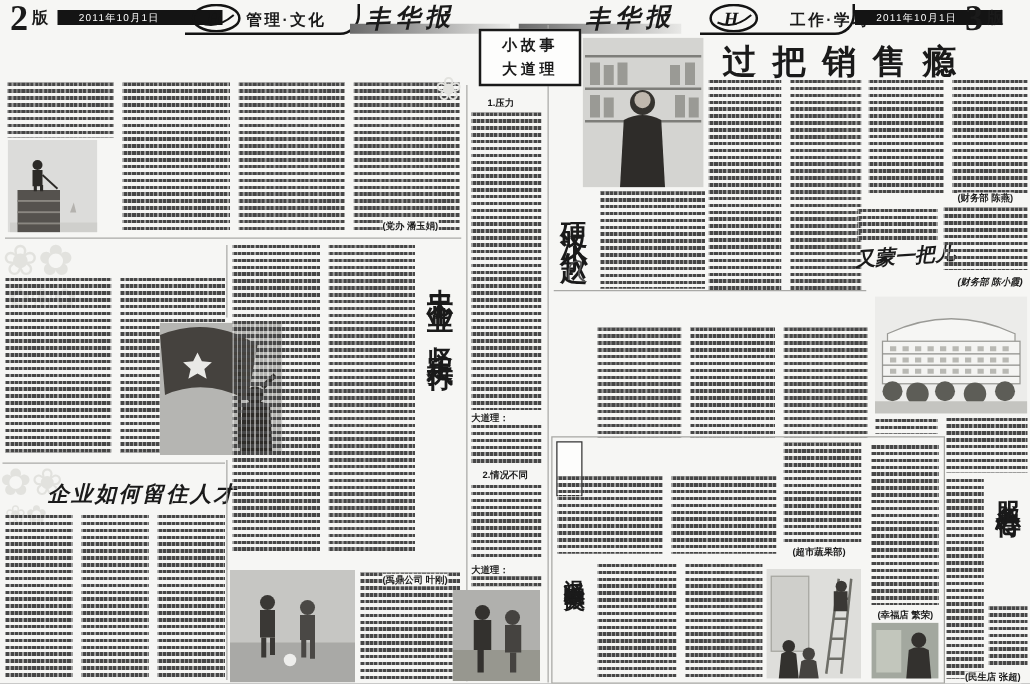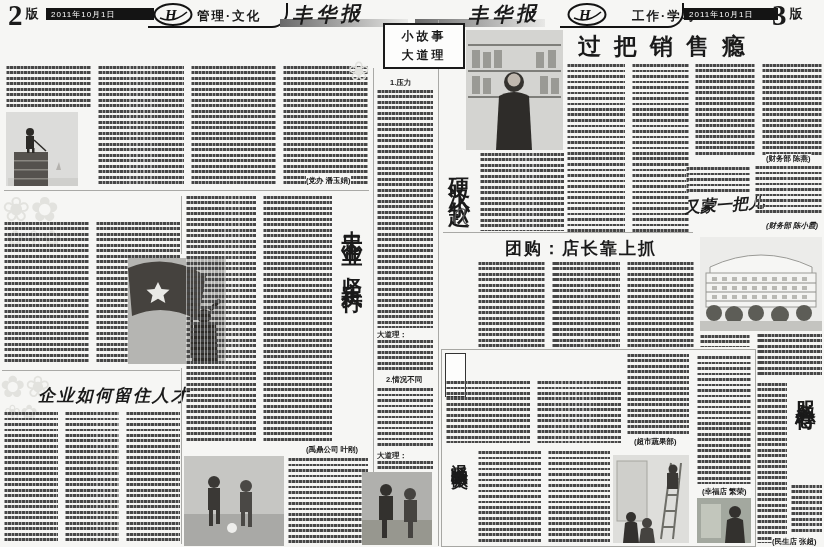--- a/index.html
+++ b/index.html
@@ -5,32 +5,32 @@
   html,body{margin:0;padding:0;background:#888;}
   .paper{position:relative;width:824px;height:547px;background:#f6f6f4;overflow:hidden;
          font-family:"Liberation Sans","DejaVu Sans",sans-serif;color:#1a1a1a;outline:1px solid #c9c9c9;margin:0 auto;}
   .abs{position:absolute;}
   
   .cols{display:flex;gap:7px;}
   .gc{flex:1;background:
       repeating-linear-gradient(90deg,rgba(246,246,244,.5) 0 1px,transparent 1px 3.5px),
       repeating-linear-gradient(180deg,#474747 0 2.8px,transparent 2.8px 5.5px);}
   .gv{background:repeating-linear-gradient(90deg,#474747 0 1.6px,transparent 1.6px 5px);}
-  .datebar{background:#141414;color:#fff;font-size:8px;letter-spacing:1px;display:flex;align-items:center;padding:0 5px;}
+  .datebar{background:#141414;color:#fff;font-size:8px;letter-spacing:1px;display:flex;align-items:center;padding:0 17px;}
   .pagenum{display:flex;align-items:flex-start;gap:3px;font-family:"Liberation Serif","DejaVu Serif",serif;}
   .pagenum .num{font-size:29px;font-weight:bold;line-height:26px;}
   .pagenum .unit{font-size:13px;font-weight:bold;margin-top:3px;}
   .seclabel{font-size:12.5px;font-weight:bold;letter-spacing:2px;}
   .tabline{border:2px solid #131313;border-left:none;border-top:none;border-bottom-right-radius:16px;}
   .masthead{font-family:"Liberation Serif","DejaVu Serif",serif;font-style:italic;font-weight:bold;
             font-size:20px;letter-spacing:4px;transform:rotate(-2deg);white-space:nowrap;}
   .mastbar{background:linear-gradient(90deg,#6a6a6a,#e8e8e6);height:8px;}
   .hl{font-weight:bold;white-space:nowrap;}
   .hl-a{font-size:21px;letter-spacing:2px;}
-  .hl-sales{font-size:23px;letter-spacing:13px;}
+  .hl-sales{font-size:27px;letter-spacing:13px;}
   .hl-devotion{font-size:17px;letter-spacing:1px;}
   .hl-retain{font-family:"Liberation Serif","DejaVu Serif",serif;font-style:italic;font-size:17px;letter-spacing:2px;}
   .hl-group{font-size:17px;letter-spacing:2px;}
   .hl-movie{font-size:14.5px;}
   .hl-fooled{font-size:16px;font-style:italic;transform:rotate(-4deg);transform-origin:left center;}
   .vtext{writing-mode:vertical-rl;text-orientation:upright;font-weight:bold;white-space:nowrap;}
   .hl-loyalty{font-family:"Liberation Serif","DejaVu Serif",serif;font-size:21px;letter-spacing:5px;}
   .hl-tough{font-size:22px;letter-spacing:9px;}
   .hl-smile{font-size:17px;letter-spacing:2px;}
   .hl-service{font-size:20px;letter-spacing:3px;}
@@ -141,21 +141,21 @@
   </div>
   <div class="abs gc" style="left:288px;top:458px;width:80px;height:86px;"></div>
 
   <div class="abs rule" style="left:181px;top:196px;width:1px;height:58px;"></div>
   <div class="abs rule" style="left:181px;top:368px;width:1px;height:176px;"></div>
   <div class="abs cols" style="left:186px;top:196px;width:146px;height:246px;">
     <div class="gc"></div>
     <div class="gc"></div>
   </div>
   <div class="abs vtext hl-loyalty" style="left:338px;top:214px;height:238px;">忠于企业　坚定执行</div>
-  <div class="abs byline" style="left:306px;top:445px;">(禹鼎公司 叶刚)</div>
+  <div class="abs byline" style="left:306px;top:459px;">(禹鼎公司 叶刚)</div>
   <div class="abs photo" style="left:184px;top:456px;width:100px;height:90px;">
     <svg viewBox="0 0 100 90" preserveAspectRatio="none">
       <rect width="100" height="90" fill="#c6c6c3"></rect>
       <rect y="58" width="100" height="32" fill="#a9a9a6"></rect>
       <circle cx="30" cy="26" r="6" fill="#3a3835"></circle>
         <rect x="24" y="32" width="12" height="22" fill="#3a3835"></rect>
       <rect x="25" y="54" width="4" height="16" fill="#3a3835"></rect>
         <rect x="32" y="54" width="4" height="14" fill="#3a3835"></rect>
       <circle cx="62" cy="30" r="6" fill="#4a4845"></circle>
         <rect x="56" y="36" width="12" height="20" fill="#4a4845"></rect>
@@ -288,21 +288,20 @@
           <circle cx="56" cy="76" r="8"></circle>
           <circle cx="80" cy="78" r="9"></circle>
           <circle cx="104" cy="76" r="8"></circle>
       </g>
       <rect y="84" width="122" height="10" fill="#c4c4c0"></rect>
     </svg>
   </div>
   <div class="abs gc" style="left:700px;top:335px;width:50px;height:12px;"></div>
   <div class="abs gc" style="left:757px;top:334px;width:65px;height:44px;"></div>
 
-  <div class="abs hl hl-group" style="left:505px;top:237px;">团购：店长靠上抓</div>
   <div class="abs cols" style="left:478px;top:262px;width:216px;height:88px;">
     <div class="gc"></div>
     <div class="gc"></div>
     <div class="gc"></div>
   </div>
 
   <div class="abs" style="left:441px;top:349px;width:313px;height:196px;border:1px solid #a7a7a3;"></div>
   <div class="abs labelbox gv" style="left:445px;top:353px;width:19px;height:42px;"></div>
   <div class="abs cols" style="left:446px;top:381px;width:175px;height:62px;">
     <div class="gc"></div>

